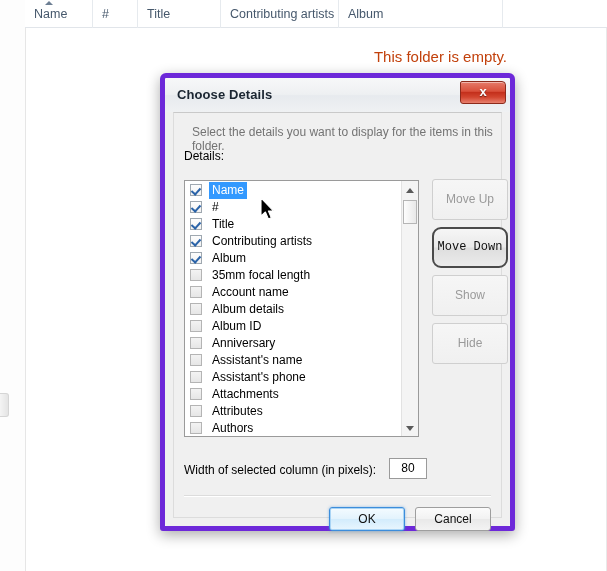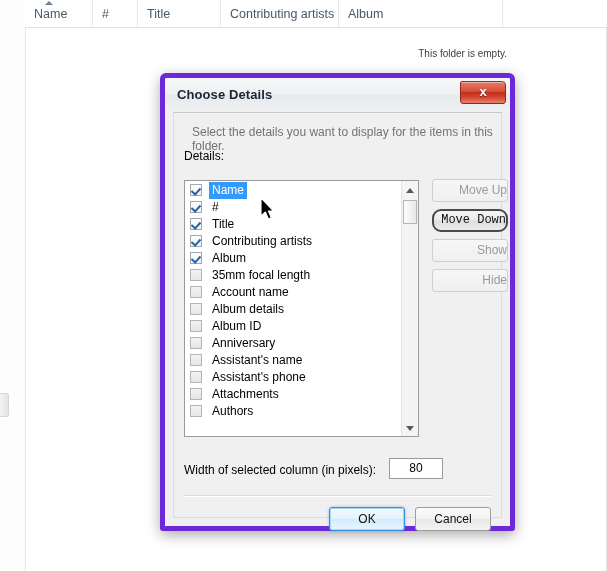--- a/index.html
+++ b/index.html
@@ -85,22 +85,22 @@
     border-left: 4px solid transparent;
     border-right: 4px solid transparent;
     border-bottom: 4px solid #6d7f93;
   }
   #empty-text {
     position: absolute;
     left: 0;
     right: 100px;
     top: 48px;
     text-align: right;
-    font-size: 10px;
-    color: #404040;
+    font-size: 15px;
+    color: #c2410c;
   }
 
   
   #dialog {
     position: absolute;
     left: 160px;
     top: 73px;
     width: 355px;
     height: 458px;
     box-sizing: border-box;
@@ -291,33 +291,33 @@
   
   .side-btns {
     position: absolute;
     left: 258px;
     top: 66px;
     width: 76px;
   }
   .btn {
     display: block;
     width: 100%;
-    height: 23px;
+    height: 41px;
     margin-bottom: 7px;
     font-family: "Liberation Sans", sans-serif;
     font-size: 12px;
     color: #101010;
     background: linear-gradient(to bottom, #fbfbfb 0%, #f2f2f2 48%, #e9e9e9 52%, #f3f3f3 100%);
     border: 1px solid #b4b4b4;
     border-radius: 3px;
     box-sizing: border-box;
     cursor: default;
     padding: 0;
     line-height: 21px;
-    text-align: right;
+    text-align: center;
     white-space: nowrap;
   }
   .btn.disabled {
     color: #9a9a9a;
     background: linear-gradient(to bottom, #f6f6f6, #f0f0f0);
     border-color: #cfcfcf;
   }
   .btn.focused {
     border: 2px solid #4a4a4a;
     border-radius: 9px;
@@ -338,21 +338,21 @@
     position: absolute;
     left: 0;
     top: 5px;
     font-size: 12px;
     color: #000;
   }
   .width-field {
     position: absolute;
     left: 205px;
     top: 0;
-    width: 54px;
+    width: 38px;
     height: 21px;
     background: #ffffff;
     border: 1px solid #9a9a9a;
     box-sizing: border-box;
     line-height: 19px;
     text-align: center;
     font-size: 12px;
     color: #000;
   }
   .hr {
@@ -459,20 +459,21 @@
             <div class="list-item checked"><span class="cb"></span><span class="lbl">Contributing artists</span></div>
             <div class="list-item checked"><span class="cb"></span><span class="lbl">Album</span></div>
             <div class="list-item"><span class="cb"></span><span class="lbl">35mm focal length</span></div>
             <div class="list-item"><span class="cb"></span><span class="lbl">Account name</span></div>
             <div class="list-item"><span class="cb"></span><span class="lbl">Album details</span></div>
             <div class="list-item"><span class="cb"></span><span class="lbl">Album ID</span></div>
             <div class="list-item"><span class="cb"></span><span class="lbl">Anniversary</span></div>
             <div class="list-item"><span class="cb"></span><span class="lbl">Assistant's name</span></div>
             <div class="list-item"><span class="cb"></span><span class="lbl">Assistant's phone</span></div>
             <div class="list-item"><span class="cb"></span><span class="lbl">Attachments</span></div>
+            <div class="list-item"><span class="cb"></span><span class="lbl">Attributes</span></div>
             <div class="list-item"><span class="cb"></span><span class="lbl">Authors</span></div>
           </div>
         <div class="vscroll">
           <div class="arrow up"></div>
           <div class="thumb"></div>
           <div class="arrow down"></div>
         </div>
       </div>
 
       <div class="side-btns" id="side-buttons-container">

